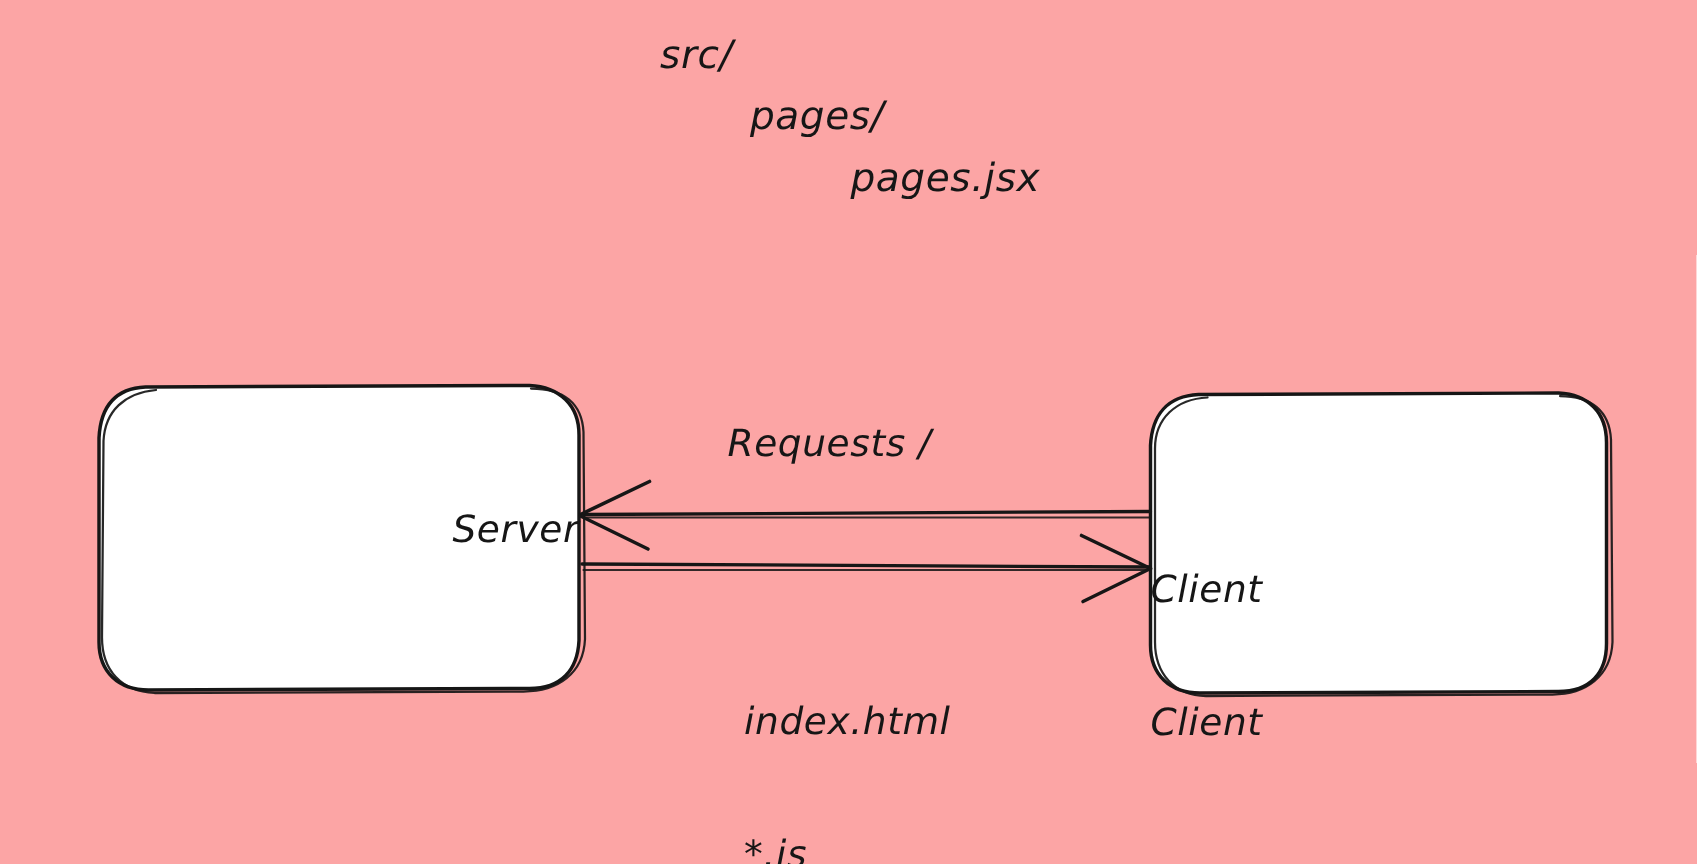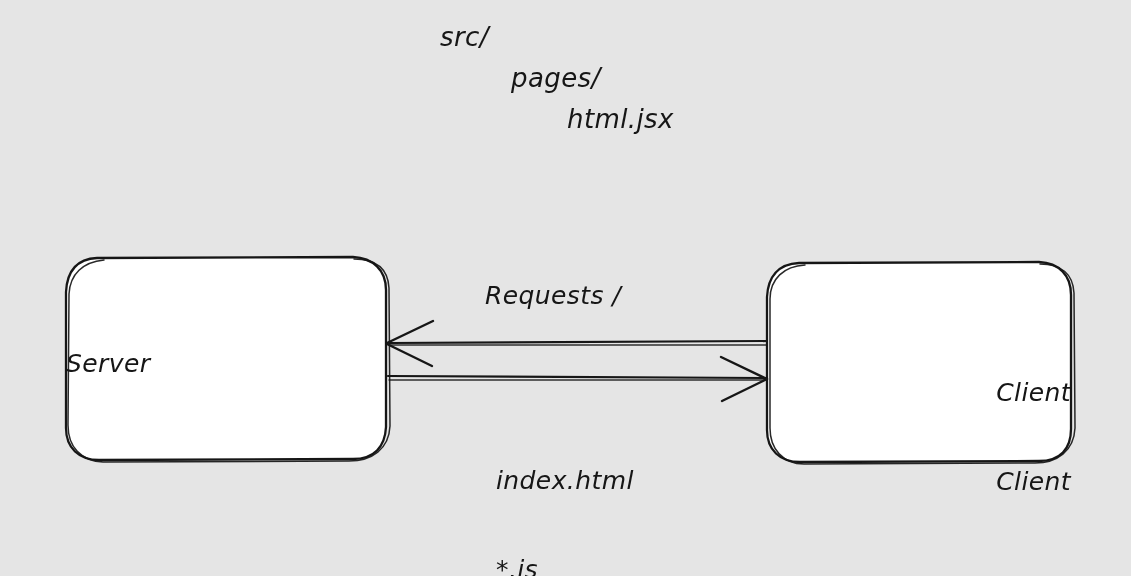--- a/index.html
+++ b/index.html
@@ -11,21 +11,21 @@
   body {
     width: 1131px;
     height: 576px;
     overflow: hidden;
     font-family: "DejaVu Sans", sans-serif;
   }
   #canvas {
     position: relative;
     width: 1131px;
     height: 576px;
-    background: #e5e5e5;
+    background: #fca5a5;
   }
   #sketch-layer {
     position: absolute;
     left: 0;
     top: 0;
     width: 1131px;
     height: 576px;
   }
   .hand-text {
     position: absolute;
@@ -48,38 +48,38 @@
     left: 440px;
     top: 24px;
   }
   .tree-line {
     position: absolute;
     font-size: 26px;
     color: #161616;
     white-space: pre;
   }
   #tree-line-0 { left: 0px;   top: 0px;  }
-  #tree-line-1 { left: 60px;  top: 41px; margin-left: 11px; }
+  #tree-line-1 { left: 60px;  top: 41px; }
   #tree-line-2 { left: 127px; top: 82px; }
 
   
   #server-label {
     position: absolute;
     left: 66px;
-    top: 351px;
+    top: 340px;
     width: 320px;
-    text-align: left;
+    text-align: right;
     font-size: 25px;
   }
   #client-label {
     position: absolute;
     left: 767px;
     top: 324px;
     width: 304px;
-    text-align: right;
+    text-align: left;
     font-size: 25px;
   }
   #client-label .cl-line { display: block; line-height: 1.55; }
 
   
   #edge-label-top {
     position: absolute;
     left: 485px;
     top: 283px;
     font-size: 25px;
@@ -154,21 +154,21 @@
       <path d="M 388 376 L 766 378" fill="none" stroke="#161616" stroke-width="2.2" stroke-linecap="round"></path>
       <path d="M 389 380 L 765 380" fill="none" stroke="#161616" stroke-width="1.4" stroke-linecap="round" opacity="0.88"></path>
       <path d="M 721 357 L 767 379" fill="none" stroke="#161616" stroke-width="2.4" stroke-linecap="round"></path>
       <path d="M 767 379 L 722 401" fill="none" stroke="#161616" stroke-width="2.4" stroke-linecap="round"></path>
     </g>
   </svg>
 
   <div id="tree-group">
     <div class="hand-text tree-line" id="tree-line-0">src/</div>
     <div class="hand-text tree-line" id="tree-line-1">pages/</div>
-    <div class="hand-text tree-line" id="tree-line-2">html.jsx</div>
+    <div class="hand-text tree-line" id="tree-line-2">pages.jsx</div>
   </div>
 
   <div class="hand-text" id="server-label">Server</div>
 
   <div class="hand-text" id="client-label">
     <span class="cl-line">Client</span>
     <span class="cl-line">Client</span>
   </div>
 
   <div class="hand-text" id="edge-label-top">Requests /</div>

